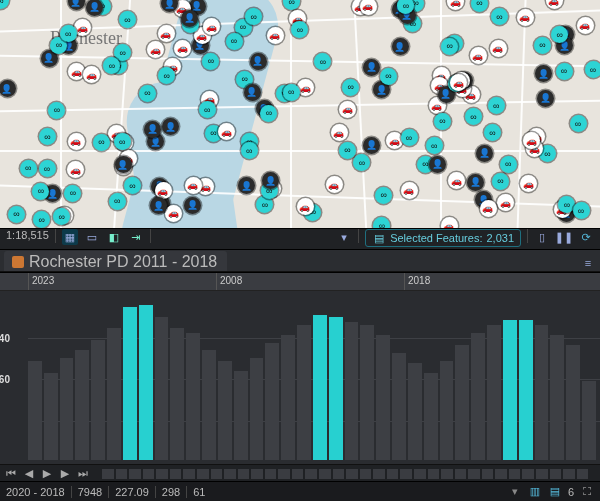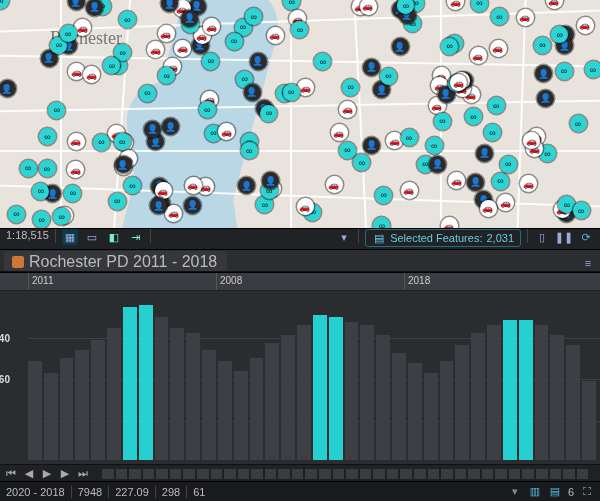--- a/index.html
+++ b/index.html
@@ -390,21 +390,21 @@
     <span class="ticon" style="background:#c73"></span>
     <span>Rochester PD 2011 - 2018</span>
   </div>
   <div class="spacer"></div>
   <span class="sb-btn" style="margin-right:4px">≡</span>
 </div>
 
 <div class="timeline">
   <div class="year-band">
     <span class="vline" style="left:28px"></span>
-    <span class="yc" style="left:32px">2011</span>
+    <span class="yc" style="left:32px">2023</span>
     <span class="vline" style="left:216px"></span>
     <span class="yc" style="left:220px">2008</span>
     <span class="vline" style="left:404px"></span>
     <span class="yc" style="left:408px">2018</span>
   </div>
   <div class="chart">
     <div class="yaxis">
       <span class="tick" style="top:27%">240</span>
       <span class="tick" style="top:51%">160</span>
     </div>

